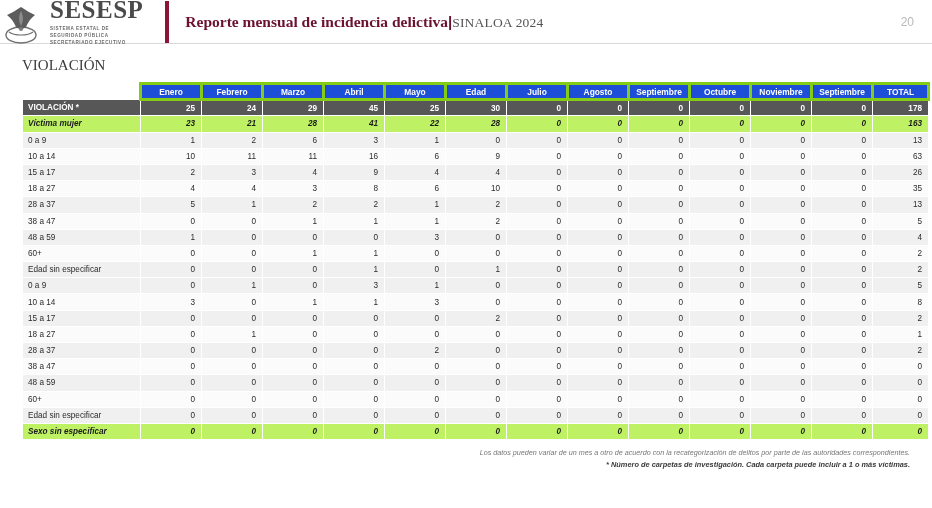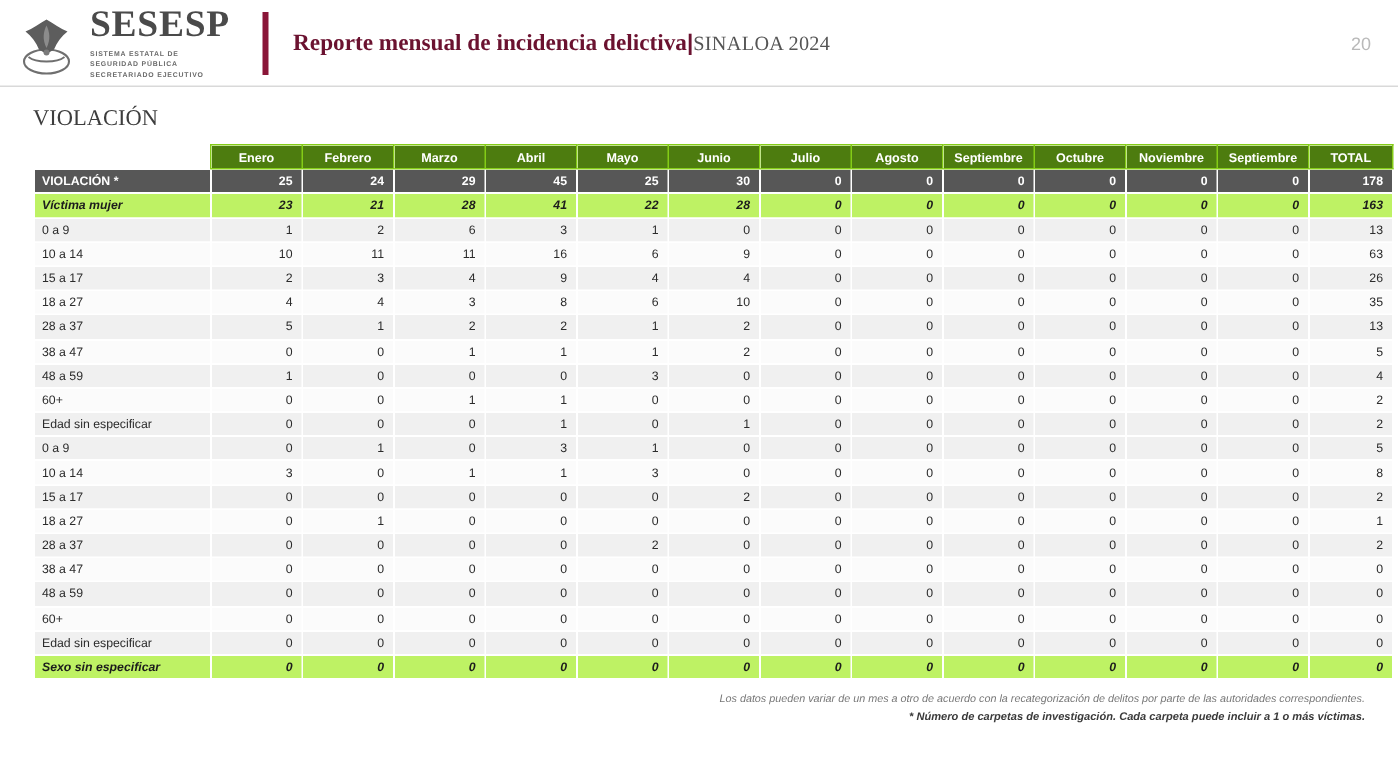--- a/index.html
+++ b/index.html
@@ -8,21 +8,21 @@
     width: 932px; height: 508px;
     background: #ffffff;
     font-family: "Liberation Sans", sans-serif;
     overflow: hidden;
   }
   .page { position: relative; width: 932px; height: 508px; background: #fff; }
 
   
   .header {
     display: flex; align-items: center;
-    height: 58px; padding: 0 14px 0 10px;
+    height: 44px; padding: 0 14px 0 0;
     border-bottom: 1px solid #d9d9d9;
   }
   .logo-block { display: flex; align-items: center; gap: 8px; }
   .eagle { width: 42px; height: 46px; flex: 0 0 42px; }
   .brand { line-height: 1; }
   .brand .sesesp {
     font-family: "Liberation Serif", serif;
     font-size: 25px; font-weight: bold; color: #4a4a4a;
     letter-spacing: 0.5px;
   }
@@ -61,24 +61,24 @@
   table { border-collapse: collapse; width: 888px; table-layout: fixed; }
   th, td {
     font-size: 8.2px;
     padding: 0;
     height: 16.2px;
     border: 1px solid #ffffff;
     white-space: nowrap;
     overflow: hidden;
   }
   thead th {
-    background: #4d7c0f; color: #ffffff;
+    background: #1d4ed8; color: #ffffff;
     font-weight: bold; text-align: center;
     font-size: 8.4px;
-    border: 1px solid #84cc16;
+    border: 3px solid #84cc16;
   }
   thead th.lbl-col { background: #ffffff; border: none; }
   td.label {
     text-align: left; padding-left: 5px; color: #2b2b2b;
   }
   td.num { text-align: right; padding-right: 6px; color: #2b2b2b; }
 
   tr.total-row td {
     background: #575757; color: #ffffff; font-weight: bold;
   }
@@ -160,21 +160,21 @@
           <col class="c-total">
       </colgroup>
       <thead>
         <tr id="head-row">
             <th class="lbl-col"></th>
             <th>Enero</th>
             <th>Febrero</th>
             <th>Marzo</th>
             <th>Abril</th>
             <th>Mayo</th>
-            <th>Junio</th>
+            <th>Edad</th>
             <th>Julio</th>
             <th>Agosto</th>
             <th>Septiembre</th>
             <th>Octubre</th>
             <th>Noviembre</th>
             <th>Septiembre</th>
             <th>TOTAL</th>
           </tr>
       </thead>
       <tbody id="body-rows">

